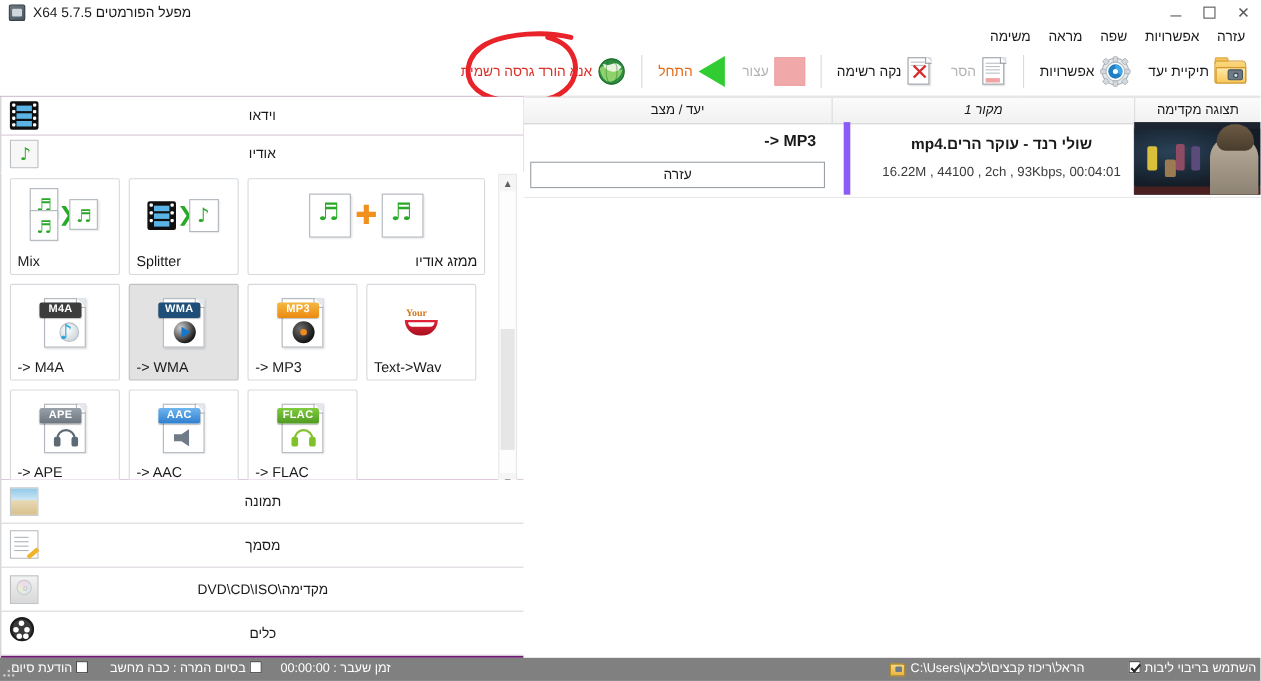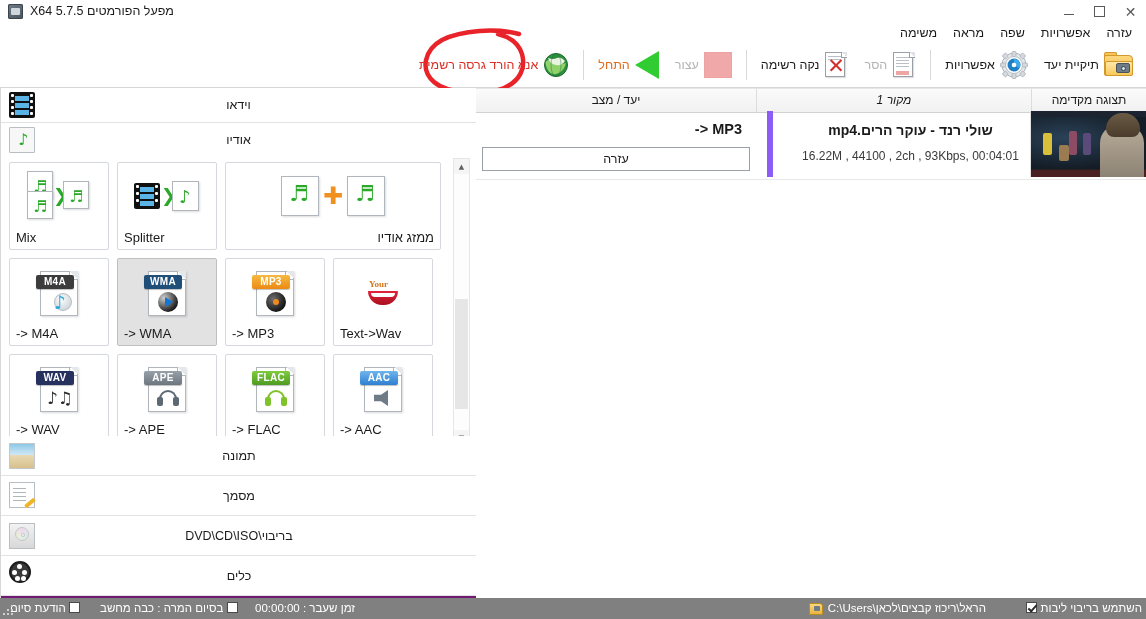--- a/index.html
+++ b/index.html
@@ -589,33 +589,20 @@
               <span style="position:relative;display:block;width:42px;height:34px;">
                 <span class="yourtext">Your Text</span>
                 <span class="lips" style="position:absolute;left:6px;top:16px;"></span>
               </span>
             </span>
             <span class="tlabel">Text-&gt;Wav</span>
           </div>
         </div>
 
         <div class="tilerow">
-          <div class="tile">
-            <span class="ticon">
-              <span class="fmt">
-                <span class="sheet"></span>
-                  <span class="corner"></span>
-                <span class="badge" style="background:#26315e">WAV</span>
-                <span class="glyph">
-                    <span class="notes" style="color:#2a2a2a;font-size:17px">♪♫</span>
-                  </span>
-              </span>
-            </span>
-            <span class="tlabel">-&gt; WAV</span>
-          </div>
 
           <div class="tile">
             <span class="ticon">
               <span class="fmt">
                 <span class="sheet"></span>
                   <span class="corner"></span>
                 <span class="badge" style="background:linear-gradient(180deg,#98a1a9,#6d767e)">APE</span>
                 <span class="glyph">
                     <span class="hp gray">
                       <i class="band"></i>
@@ -626,45 +613,45 @@
               </span>
             </span>
             <span class="tlabel">-&gt; APE</span>
           </div>
 
           <div class="tile">
             <span class="ticon">
               <span class="fmt">
                 <span class="sheet"></span>
                   <span class="corner"></span>
+                <span class="badge" style="background:linear-gradient(180deg,#6fb5ee,#2f7fd0)">AAC</span>
+                <span class="glyph">
+                    <span class="spk"></span>
+                  </span>
+              </span>
+            </span>
+            <span class="tlabel">-&gt; AAC</span>
+          </div>
+
+          <div class="tile">
+            <span class="ticon">
+              <span class="fmt">
+                <span class="sheet"></span>
+                  <span class="corner"></span>
                 <span class="badge" style="background:linear-gradient(180deg,#80cc3e,#4f9a22)">FLAC</span>
                 <span class="glyph">
                     <span class="hp">
                       <i class="band"></i>
                       <i class="ec" style="left:0"></i>
                       <i class="ec" style="right:0"></i>
                     </span>
                   </span>
               </span>
             </span>
             <span class="tlabel">-&gt; FLAC</span>
-          </div>
-
-          <div class="tile">
-            <span class="ticon">
-              <span class="fmt">
-                <span class="sheet"></span>
-                  <span class="corner"></span>
-                <span class="badge" style="background:linear-gradient(180deg,#6fb5ee,#2f7fd0)">AAC</span>
-                <span class="glyph">
-                    <span class="spk"></span>
-                  </span>
-              </span>
-            </span>
-            <span class="tlabel">-&gt; AAC</span>
           </div>
         </div>
 
       </div>
     </div>
 
     <div class="vsb" style="left:452px;top:70px;">
       <div class="ar up">▲</div>
       <div class="thumb"></div>
       <div class="ar dn">▼</div>
@@ -682,21 +669,21 @@
           <i class="l" style="top:13px"></i>
             <i class="l" style="top:17px"></i>
           <i class="pen"></i>
         </span>
         <span class="catlbl">מסמך</span>
       </div>
       <div class="cat" style="height:39px">
         <span class="cicon ic-disc" style="top:7px">
           <i class="cd"></i>
         </span>
-        <span class="catlbl">בריבוי\DVD\CD\ISO</span>
+        <span class="catlbl">מקדימה\DVD\CD\ISO</span>
       </div>
       <div class="cat" style="height:39px">
         <span class="cicon ic-reel" style="top:5px">
           <i class="r"></i>
           <i class="h" style="left:8px;top:3px"></i>
             <i class="h" style="left:3px;top:9px"></i>
           <i class="h" style="left:13px;top:9px"></i>
             <i class="h" style="left:6px;top:15px"></i>
           <i class="h" style="left:12px;top:15px"></i>
         </span>

